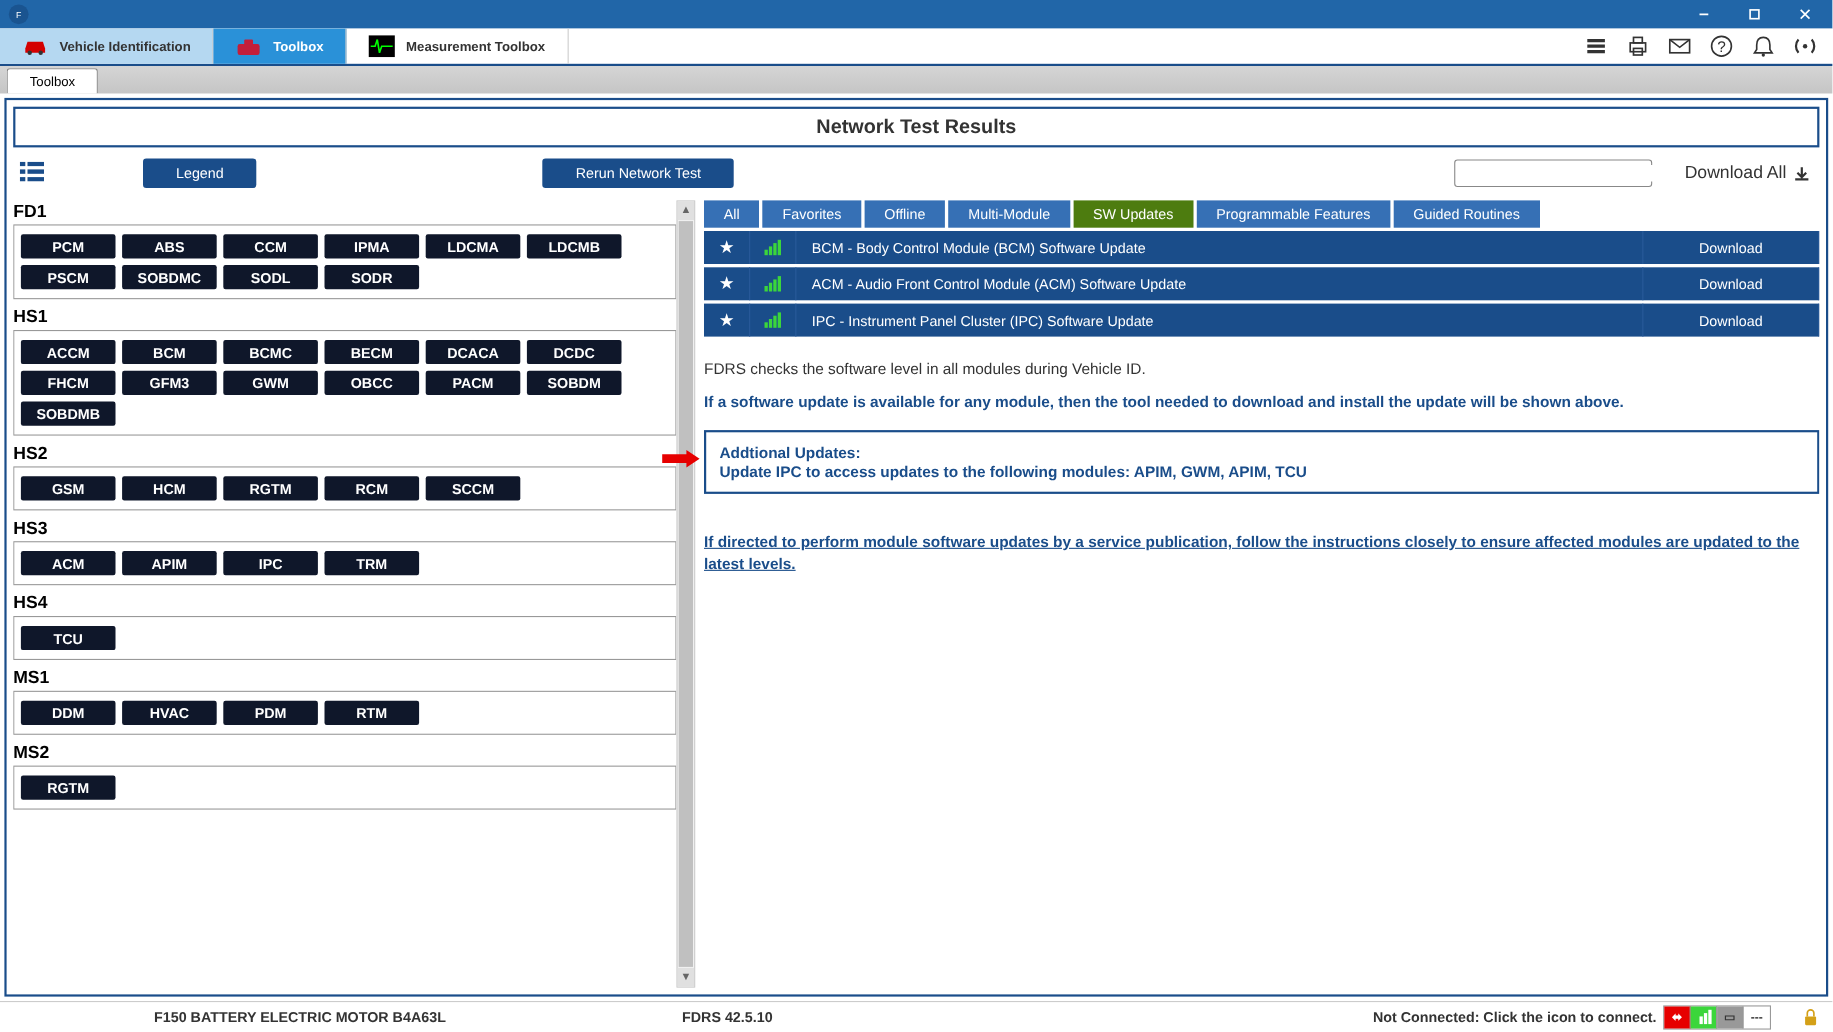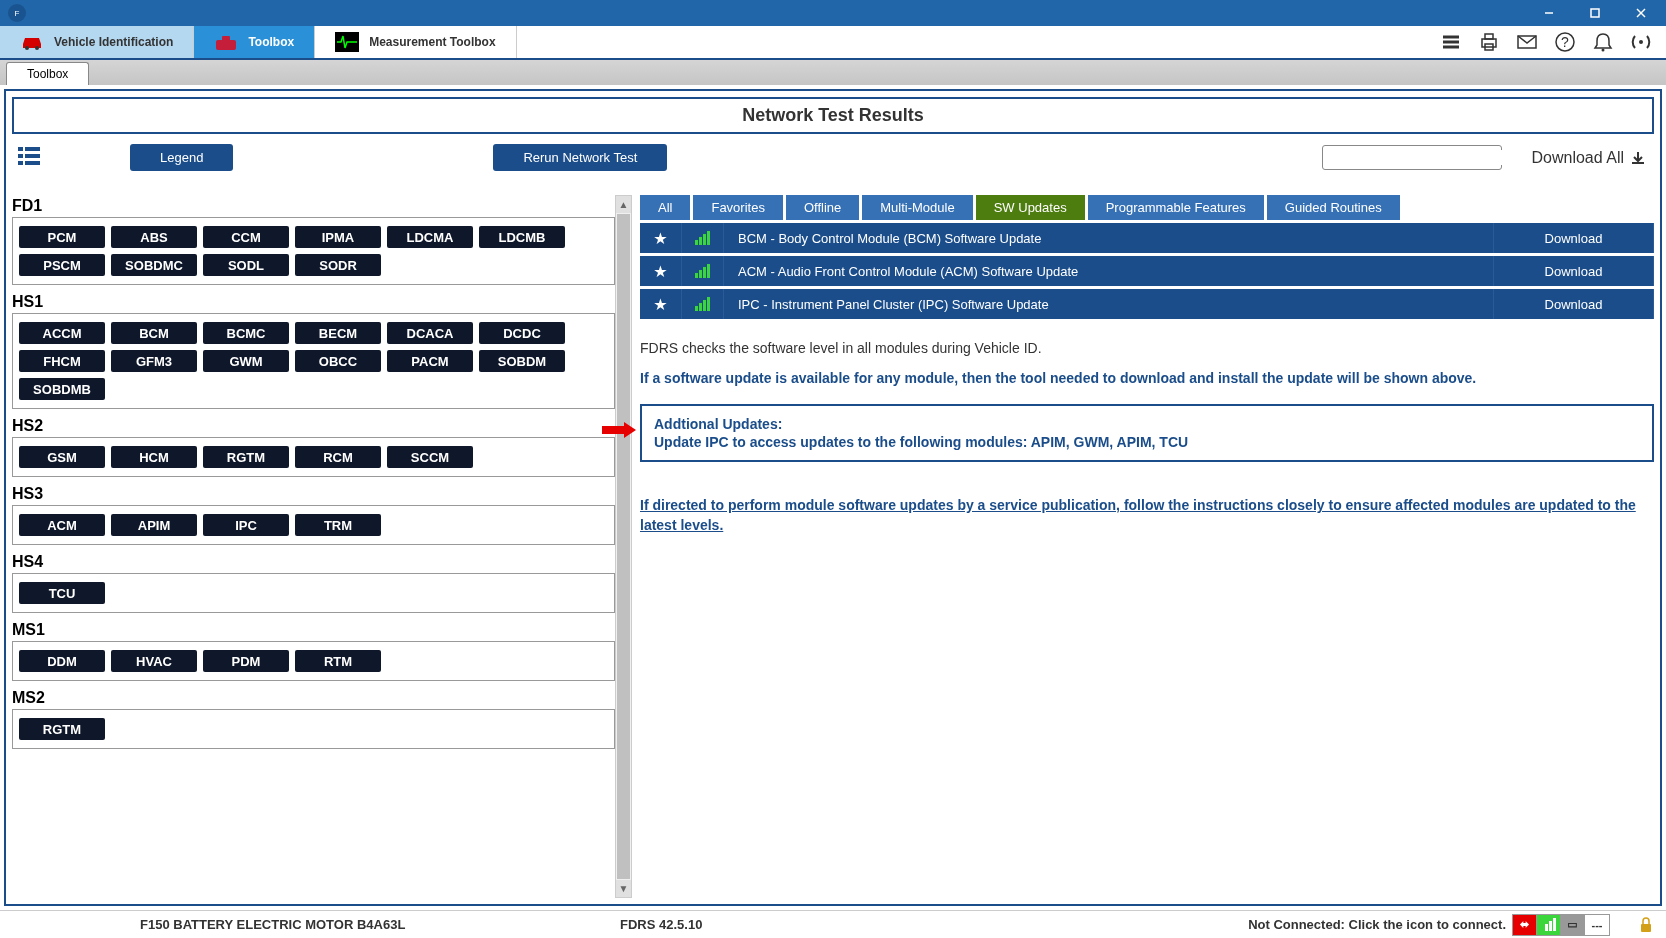--- a/index.html
+++ b/index.html
@@ -22,21 +22,21 @@
 
 .sub-tabs { background: linear-gradient(#d5d5d5, #c5c5c5); padding: 2px 6px 0 6px; }
 .sub-tab { display: inline-block; padding: 4px 20px; background: #fff; border: 1px solid #888; border-bottom: none; font-size: 12px; border-radius: 3px 3px 0 0; }
 
 .content { flex: 1; display: flex; flex-direction: column; padding: 4px; overflow: hidden; }
 .outer-frame { border: 2px solid #1a4d8a; flex: 1; display: flex; flex-direction: column; padding: 6px; overflow: hidden; }
 
 .page-title-box { border: 2px solid #1a4d8a; padding: 6px; text-align: center; font-size: 18px; font-weight: bold; color: #333; margin-bottom: 10px; width: 100%; }
 .page-title-box span { display: inline-block; width: 400px; }
 
-.toolbar-row { display: flex; align-items: center; margin-bottom: 24px; }
+.toolbar-row { display: flex; align-items: center; margin-bottom: 11px; }
 .list-icon { margin-left: 6px; color: #1a4d8a; font-size: 22px; }
 .btn { background: #1a4d8a; color: #fff; padding: 6px 30px; border: none; border-radius: 3px; font-size: 13px; cursor: pointer; }
 .legend-btn { margin-left: 90px; }
 .rerun-btn { margin-left: 260px; }
 .search-box { margin-left: auto; border: 1px solid #888; border-radius: 3px; padding: 4px 8px; display: flex; align-items: center; width: 180px; }
 .search-box input { border: none; flex: 1; outline: none; font-size: 13px; }
 .download-all { margin-left: 30px; margin-right: 8px; font-size: 16px; color: #333; display: flex; align-items: center; gap: 6px; }
 
 .main-split { display: flex; flex: 1; gap: 4px; overflow: hidden; }
 .left-panel { width: 620px; display: flex; }

